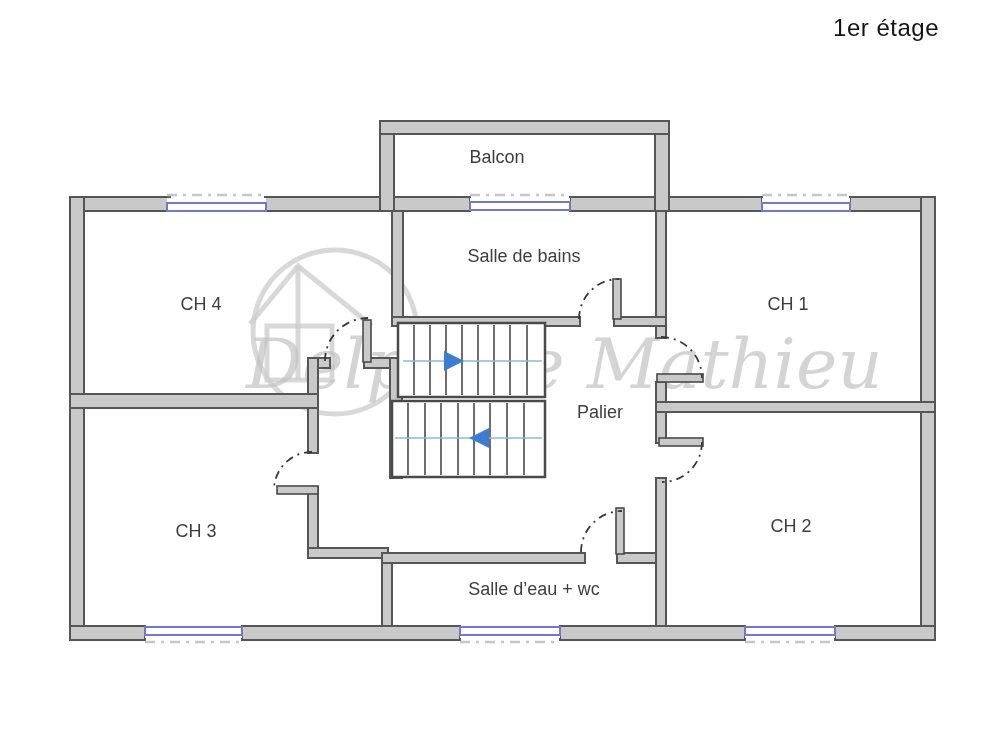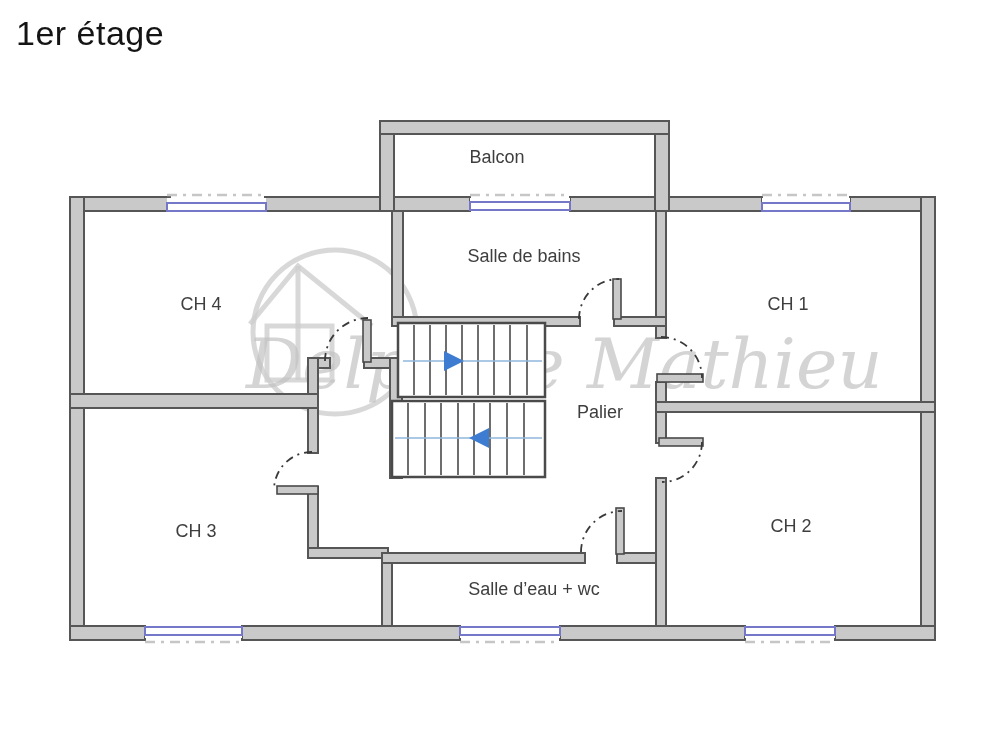--- a/index.html
+++ b/index.html
@@ -1,19 +1,19 @@
 <!DOCTYPE html>
 <html><head>
 <meta charset="utf-8">
 <style>
   html,body{margin:0;padding:0;background:#ffffff;}
   .page{position:relative;width:1000px;height:750px;background:#ffffff;overflow:hidden;
         font-family:"Liberation Sans",sans-serif;}
-  .page-title{position:absolute;top:14px;left:16px;width:935px;
-        font-size:34px;color:#141414;letter-spacing:.5px;}
+  .page-title{position:absolute;top:14px;left:4px;width:935px;text-align:right;
+        font-size:24px;color:#141414;letter-spacing:.5px;}
   svg{position:absolute;left:0;top:0;}
   .wall{fill:#c9c9c9;stroke:#565656;stroke-width:2;}
   .leaf{fill:#c9c9c9;stroke:#4a4a4a;stroke-width:1.6;}
   .winbg{fill:#ffffff;stroke:none;}
   .win{fill:#ffffff;stroke:#7577c9;stroke-width:2;}
   .wdash{stroke:#c6c6c6;stroke-width:2.4;stroke-dasharray:10 6 3 6;fill:none;}
   .arc{fill:none;stroke:#3a3a3a;stroke-width:1.8;stroke-dasharray:8 5 2 5;}
   .flight{fill:#ffffff;stroke:#4a4a4a;stroke-width:2.5;}
   .treads{stroke:#4a4a4a;stroke-width:1.6;fill:none;}
   .guide{stroke:#8fb6dd;stroke-width:1.5;fill:none;}

